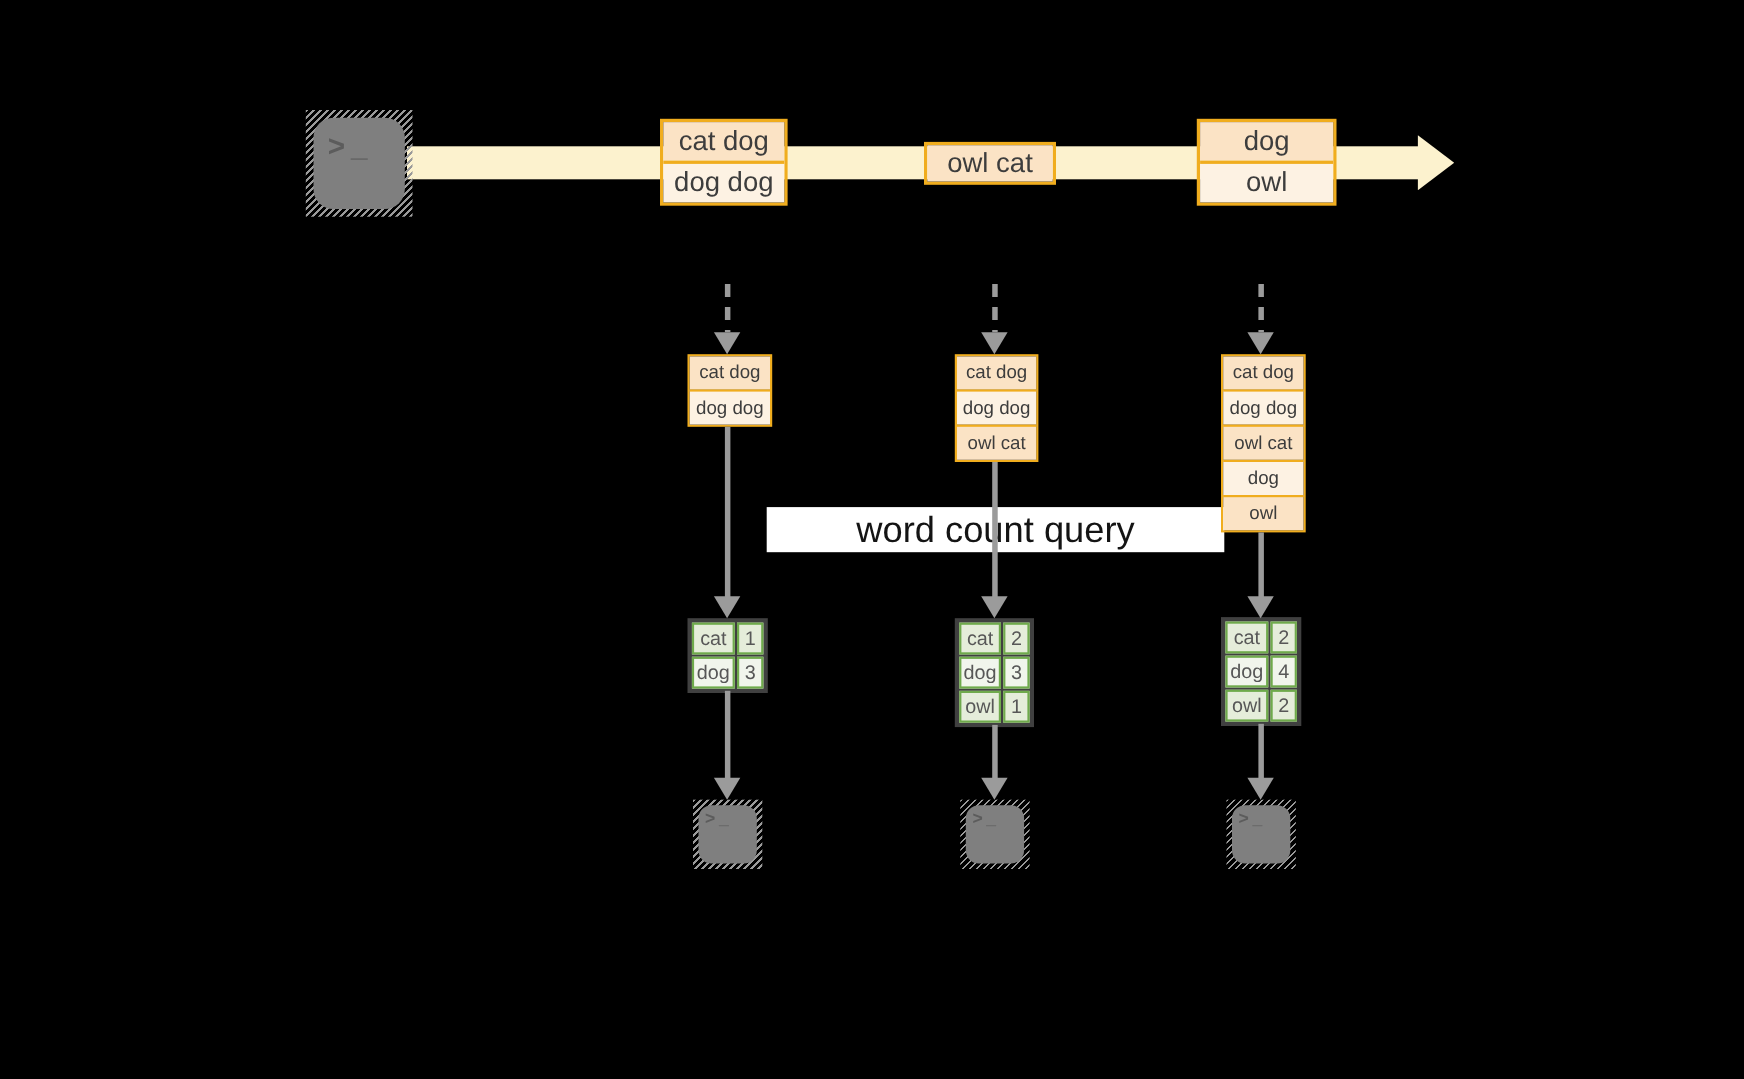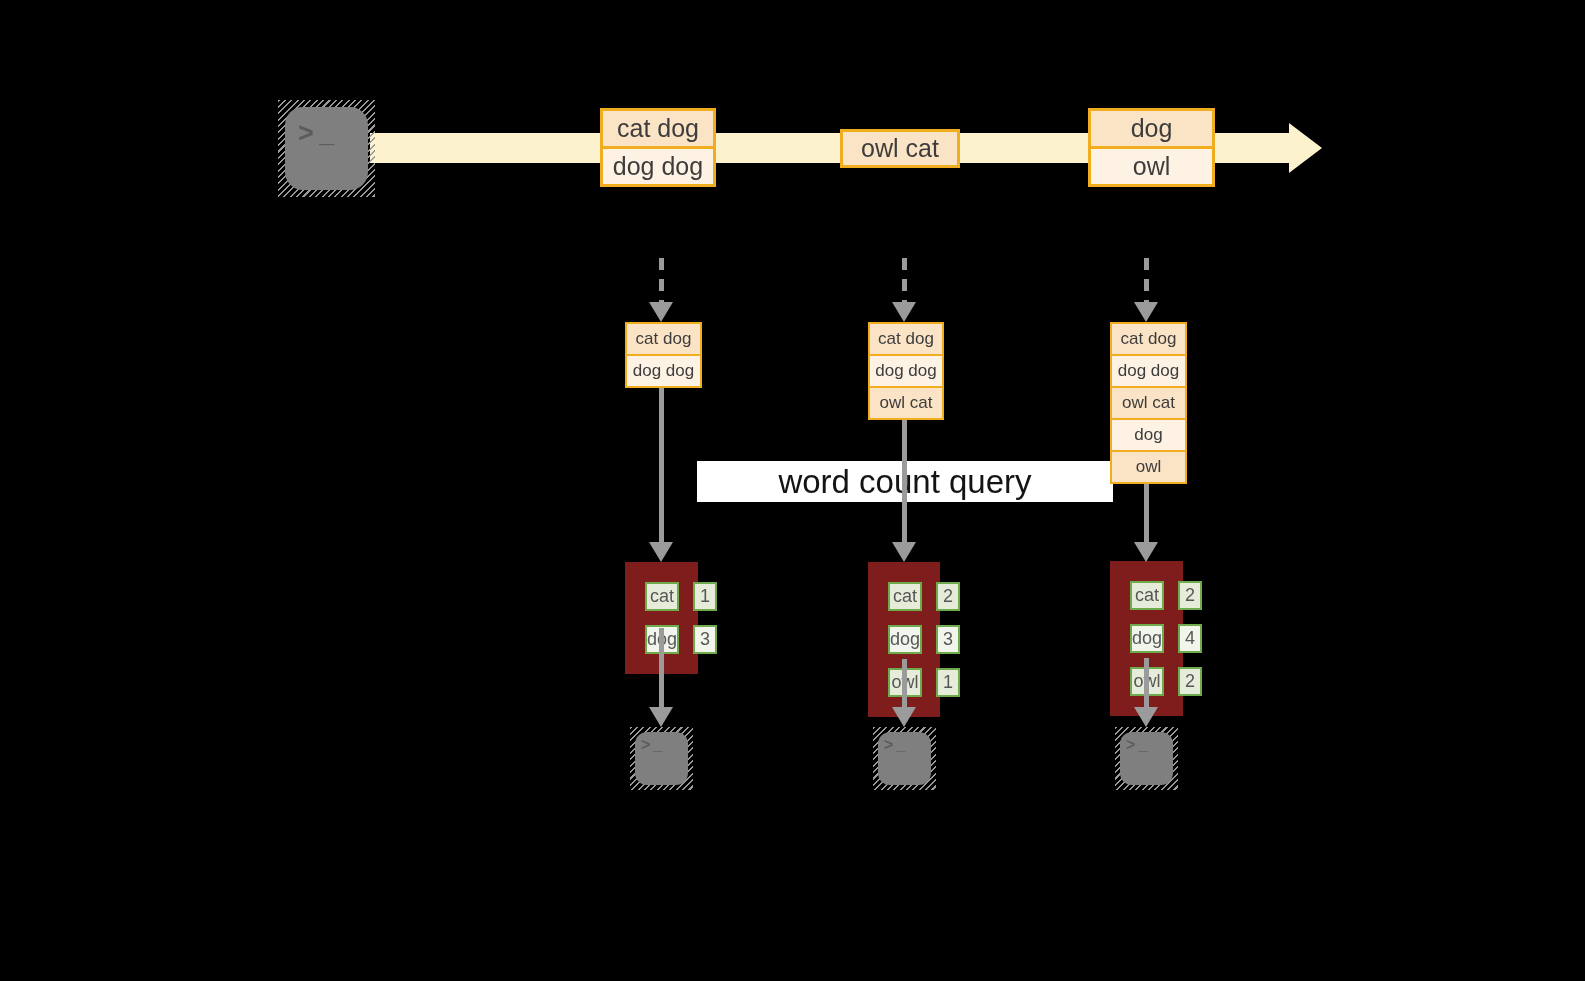--- a/index.html
+++ b/index.html
@@ -26,22 +26,22 @@
   .varrow{position:absolute;width:24px;z-index:4;}
   .varrow .shaft{position:absolute;left:10px;top:0;width:5px;background:#9B9B9B;}
   .varrow .shaft.dashed{background:repeating-linear-gradient(to bottom,#9B9B9B 0 12px,transparent 12px 21px);}
   .varrow .head{position:absolute;bottom:0;left:0;width:0;height:0;
     border-left:12px solid transparent;border-right:12px solid transparent;
     border-top:20px solid #9B9B9B;}
   
   .query{position:absolute;background:#FFFFFF;z-index:2;display:flex;
     align-items:center;justify-content:center;font-size:33px;color:#141414;}
   
-  .gtable{position:absolute;background:#7f1d1d;padding:20px;display:grid;
-    grid-template-columns:1fr 24px;gap:14px;z-index:3;box-sizing:border-box;}
+  .gtable{position:absolute;background:#404040;padding:4px;display:grid;
+    grid-template-columns:1fr 24px;gap:2px;z-index:3;box-sizing:border-box;}
   .gcell{border:2px solid #6FAA4C;height:25px;line-height:25px;text-align:center;
     font-size:18px;color:#575757;}
   .grow-a{background:#E5EDDA;}
   .grow-b{background:#F1F5EC;}
   
   .term{position:absolute;z-index:3;
     background:repeating-linear-gradient(135deg,#9a9a9a 0 1.5px,transparent 1.5px 4.5px);}
   .term-in{position:absolute;background:#7F7F7F;}
   .term.big .term-in{inset:7px;border-radius:18px;}
   .term.small .term-in{inset:5px;border-radius:12px;}

